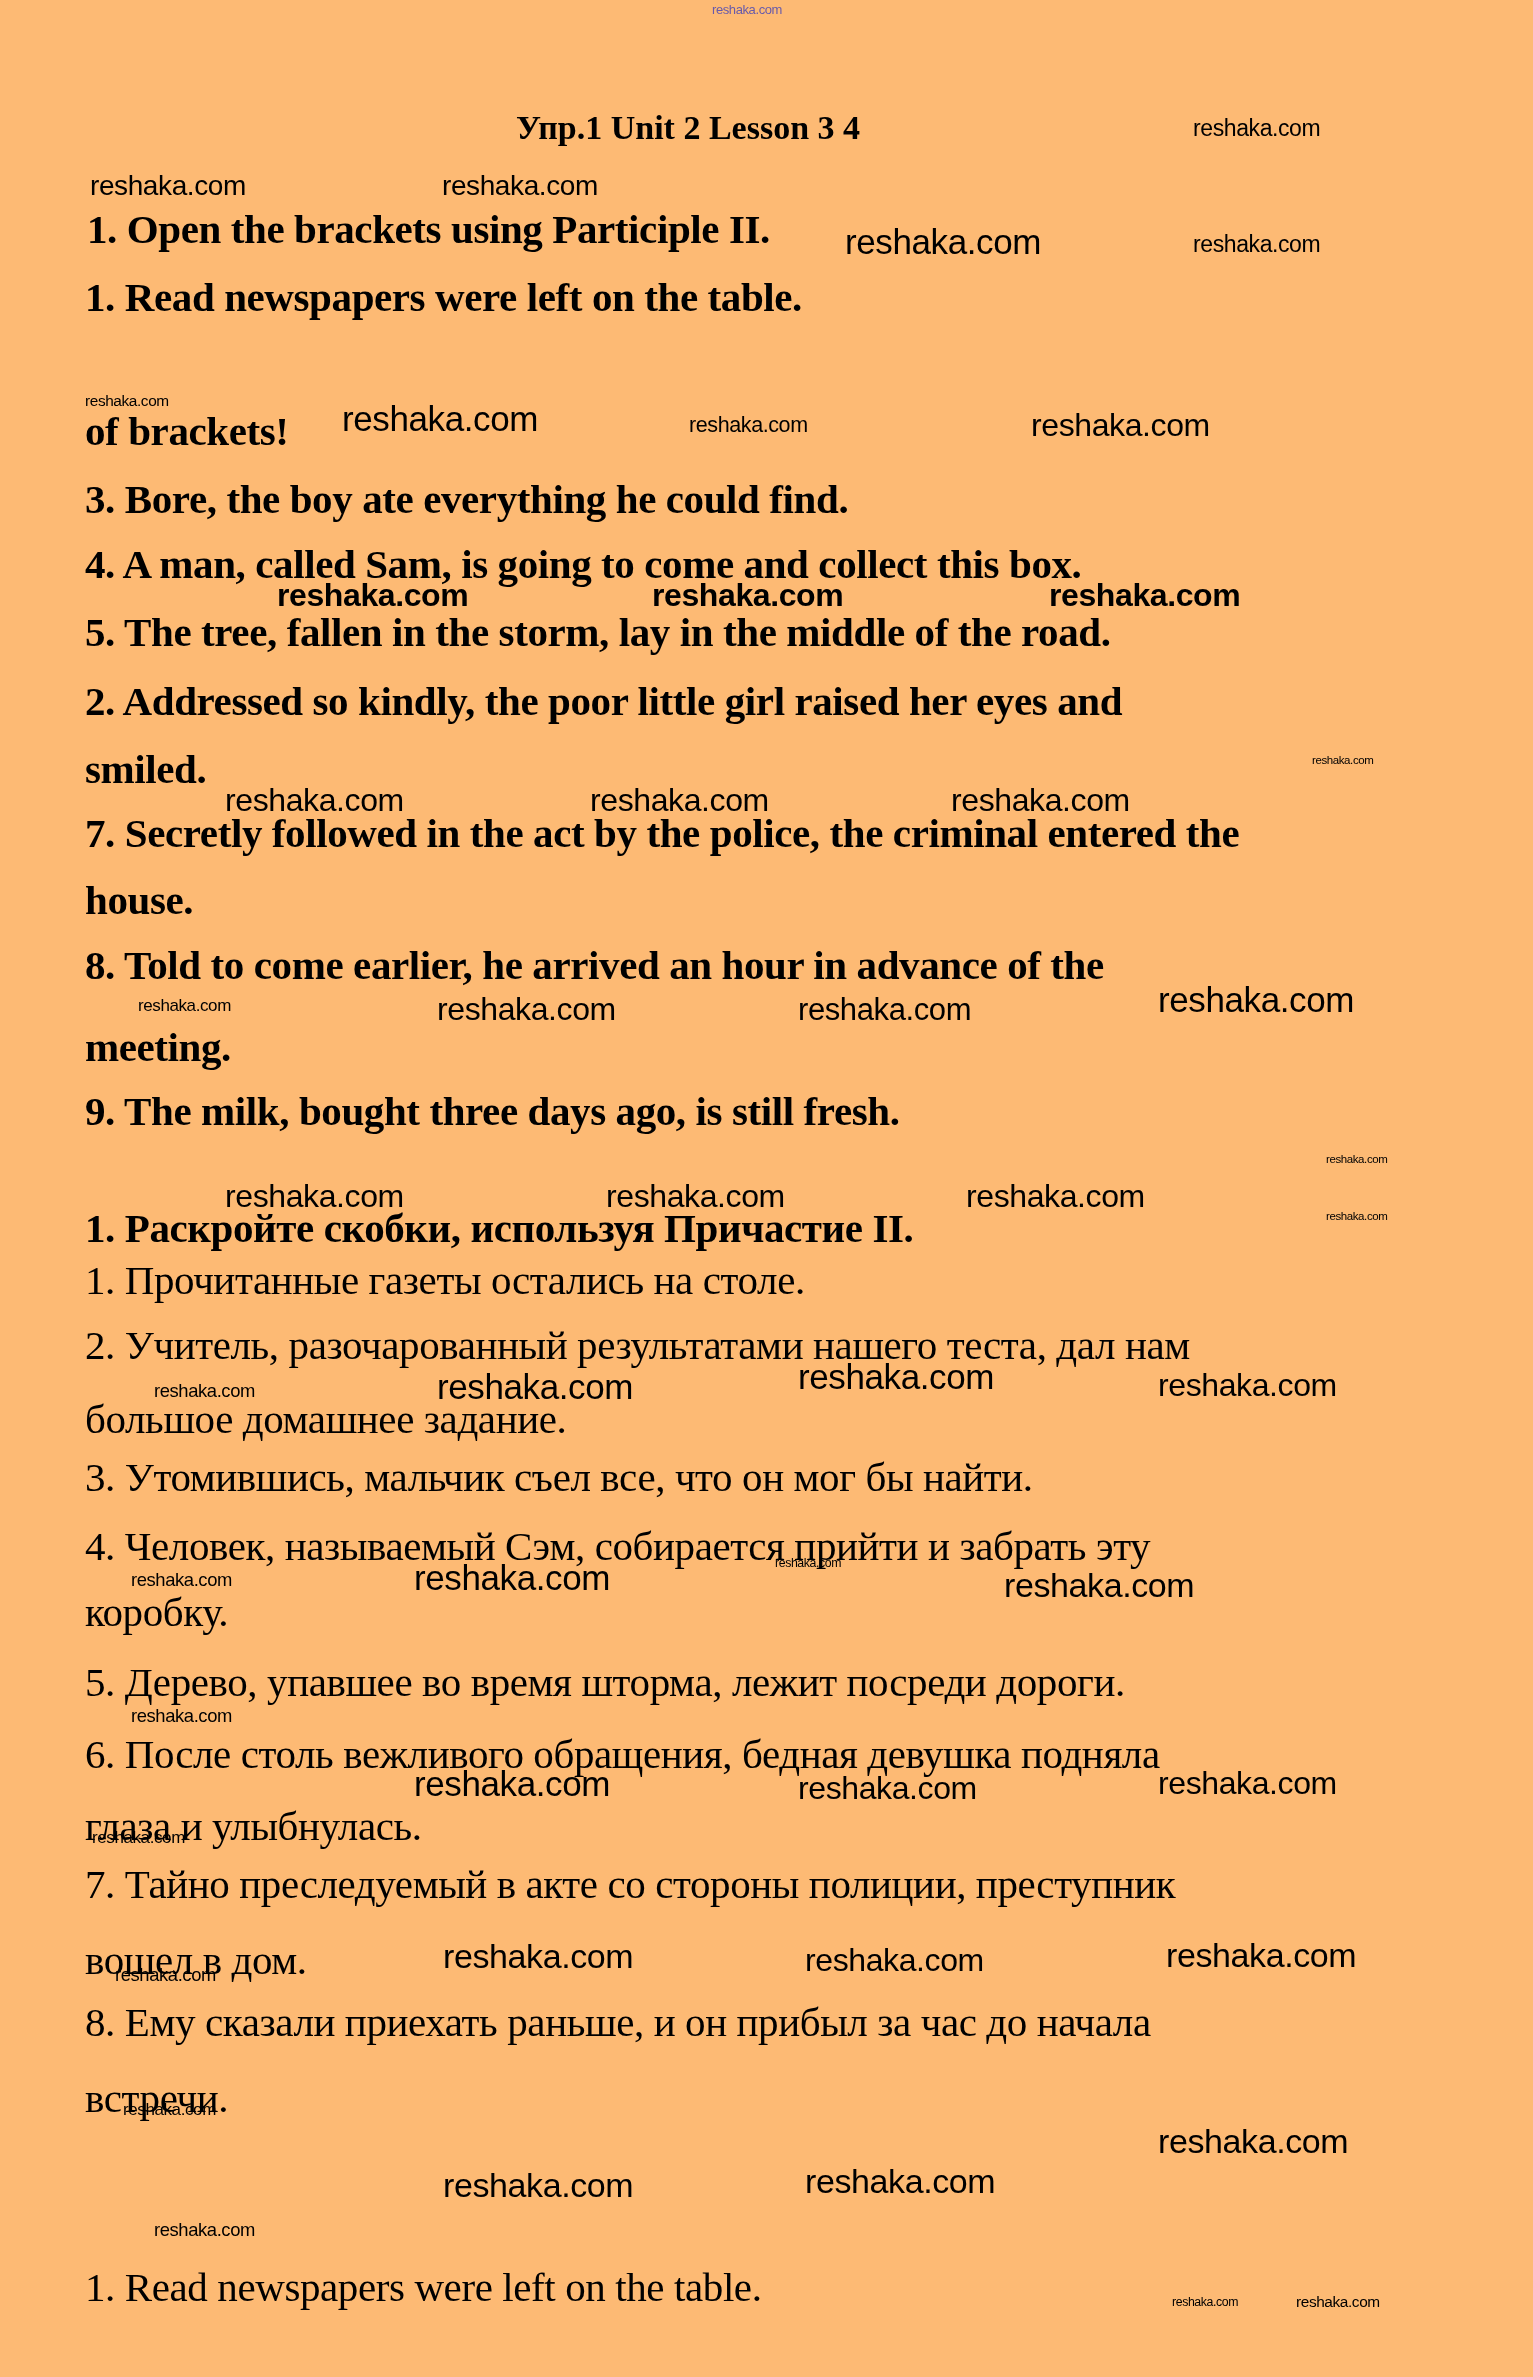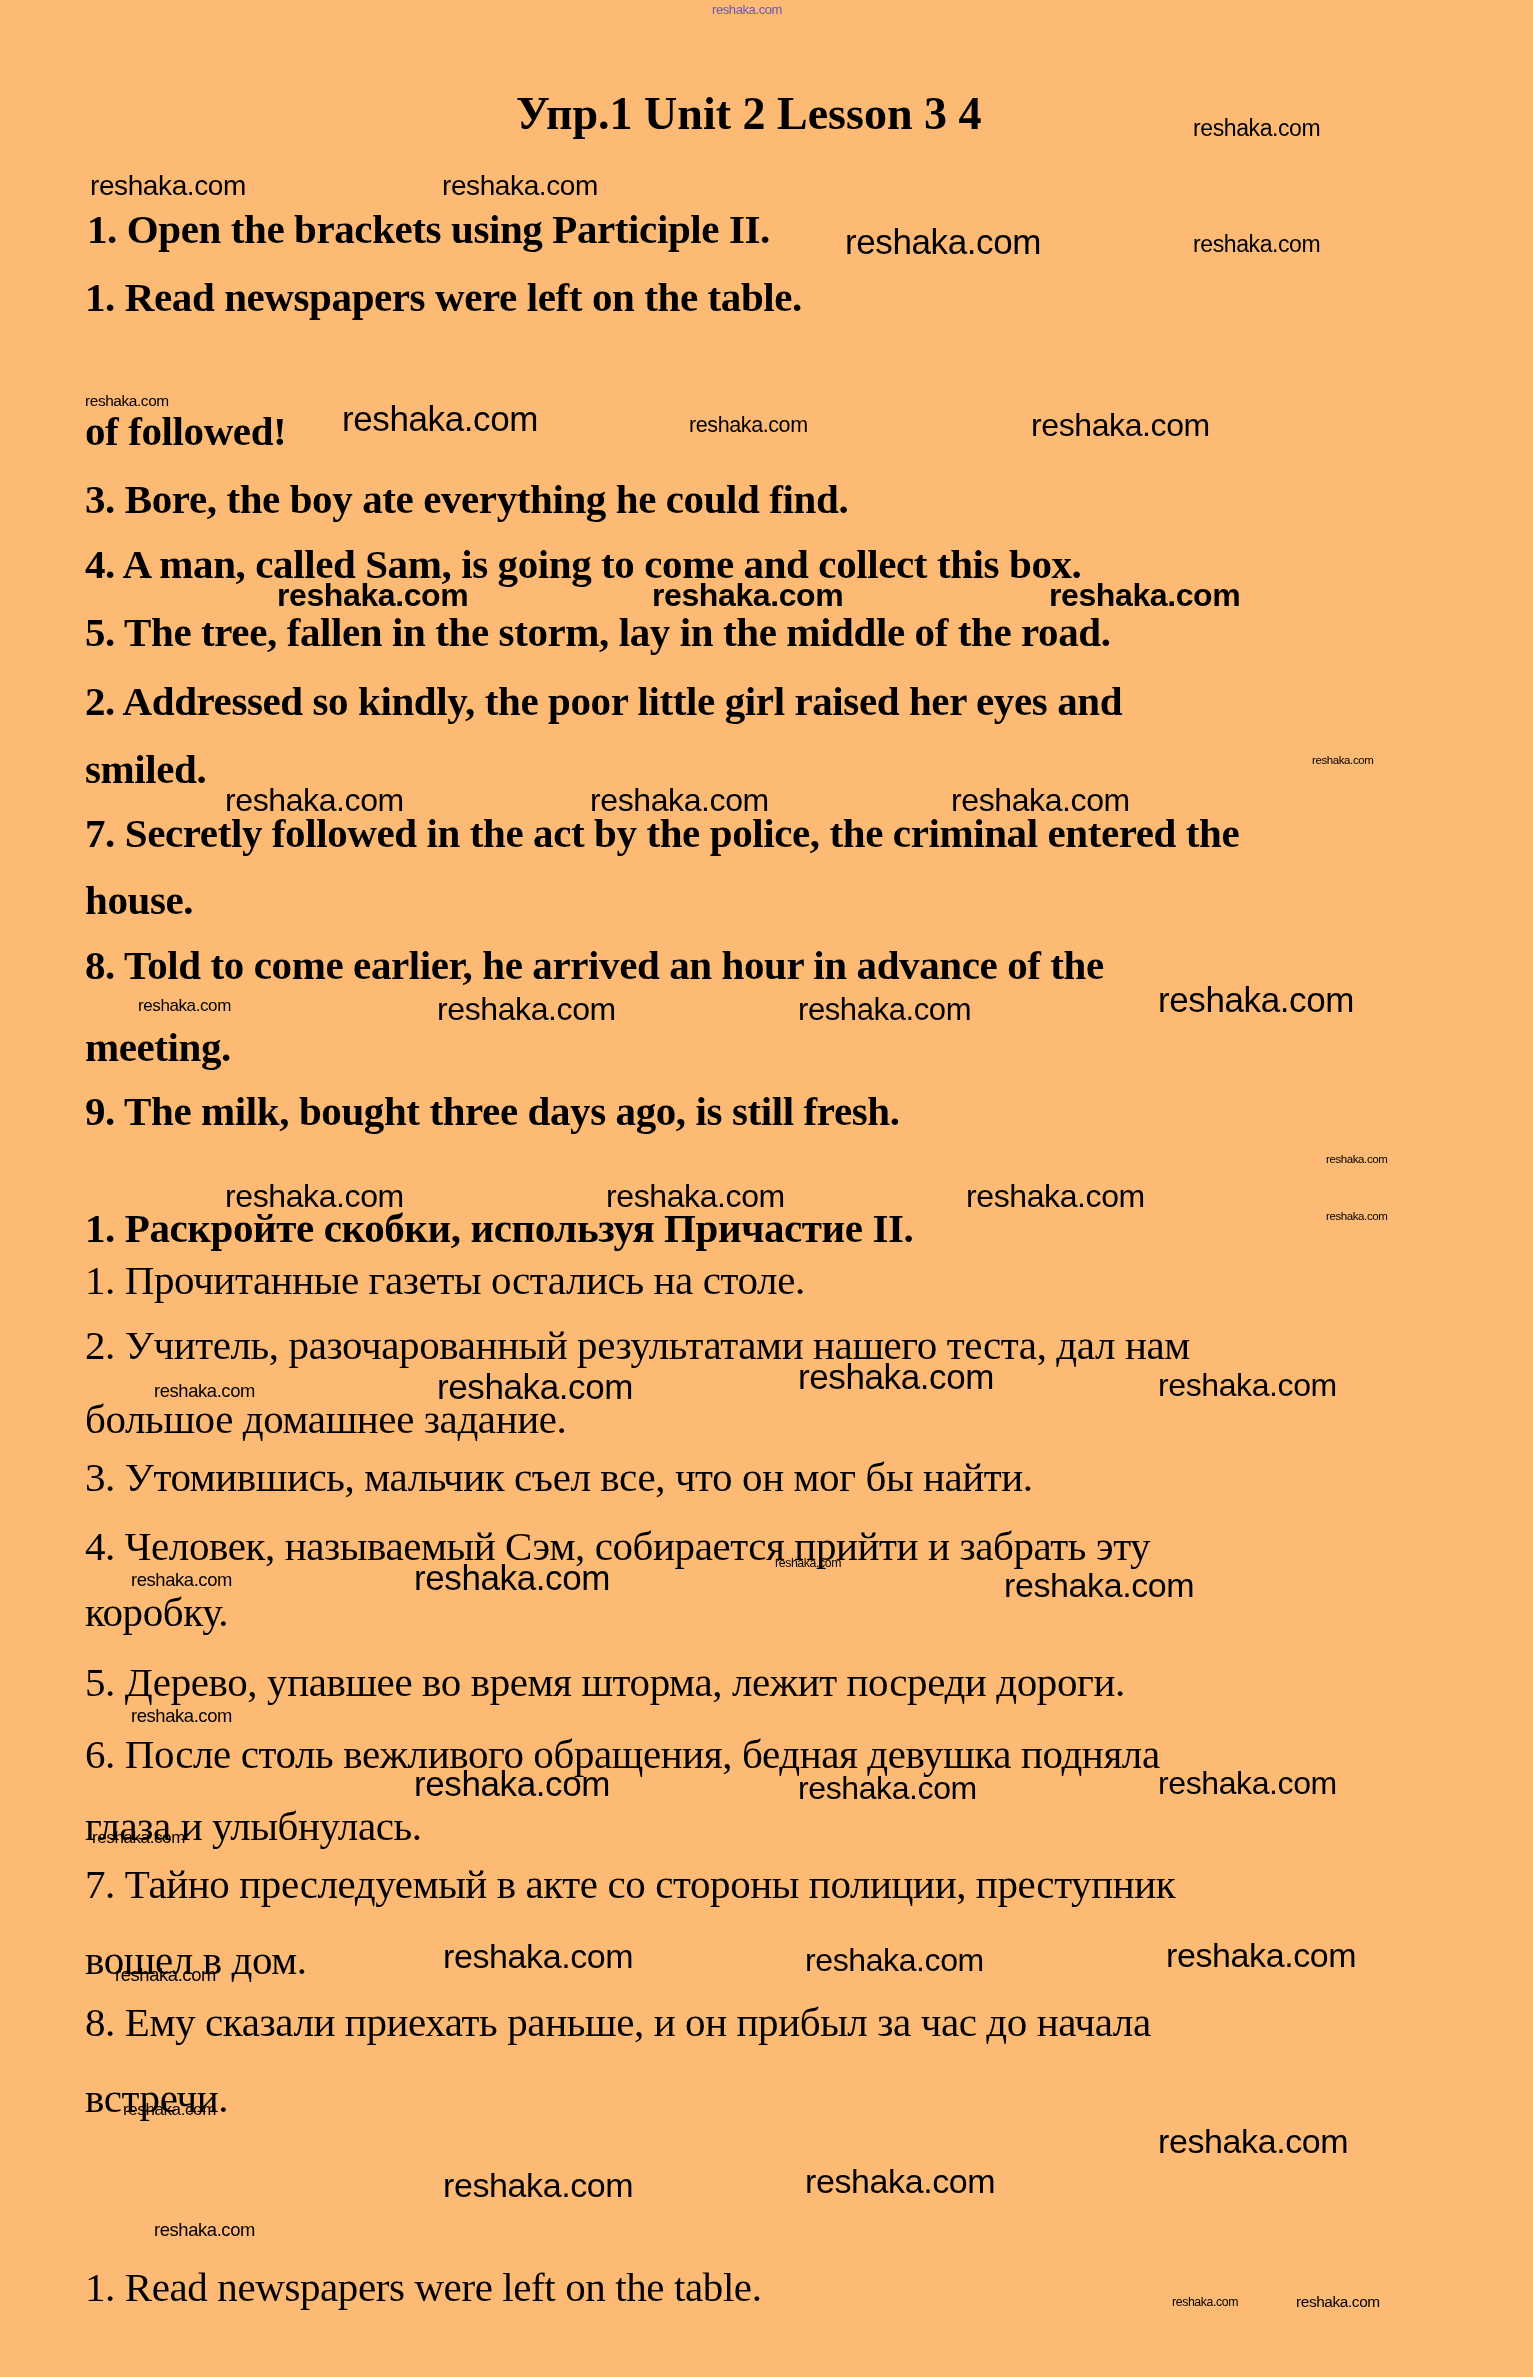--- a/index.html
+++ b/index.html
@@ -19,23 +19,24 @@
     white-space:nowrap;
     letter-spacing:-0.4px;
   }
   .en{font-weight:700;}
   .ru{font-weight:400;}
   .heading{font-weight:700;}
   .regular{font-weight:400;}
   .title{
     position:absolute;
     font-weight:700;
-    font-size:46px;
+    font-size:34px;
     line-height:1;
     white-space:nowrap;
+    margin-top:20px;
   }
   .wm{
     position:absolute;
     font-family:"Liberation Sans",sans-serif;
     font-weight:400;
     color:#000;
     line-height:1;
     white-space:nowrap;
     letter-spacing:-0.4px;
   }
@@ -96,21 +97,21 @@
   <span class="wm" style="left:805px;top:2164px;font-size:34px">reshaka.com</span>
   <span class="wm" style="left:154px;top:2221px;font-size:18.4px">reshaka.com</span>
   <span class="wm" style="left:1172px;top:2296px;font-size:12.3px">reshaka.com</span>
   <span class="wm" style="left:1296px;top:2294px;font-size:15.4px">reshaka.com</span>
 
   <div class="title" style="left:516px;top:91px">Упр.1 Unit 2 Lesson 3 4</div>
 
   <div class="ln heading" style="left:87px;top:209px">1. Open the brackets using Participle II.</div>
 
   <div class="ln en" style="top:277px">1. Read newspapers were left on the table.</div>
-  <div class="ln en" style="top:411px">of followed!</div>
+  <div class="ln en" style="top:411px">of brackets!</div>
   <div class="ln en" style="top:479px">3. Bore, the boy ate everything he could find.</div>
   <div class="ln en" style="top:544px">4. A man, called Sam, is going to come and collect this box.</div>
   <div class="ln en" style="top:612px">5. The tree, fallen in the storm, lay in the middle of the road.</div>
   <div class="ln en" style="top:681px">2. Addressed so kindly, the poor little girl raised her eyes and</div>
   <div class="ln en" style="top:749px">smiled.</div>
   <div class="ln en" style="top:813px">7. Secretly followed in the act by the police, the criminal entered the</div>
   <div class="ln en" style="top:880px">house.</div>
   <div class="ln en" style="top:945px">8. Told to come earlier, he arrived an hour in advance of the</div>
   <div class="ln en" style="top:1027px">meeting.</div>
   <div class="ln en" style="top:1091px">9. The milk, bought three days ago, is still fresh.</div>

